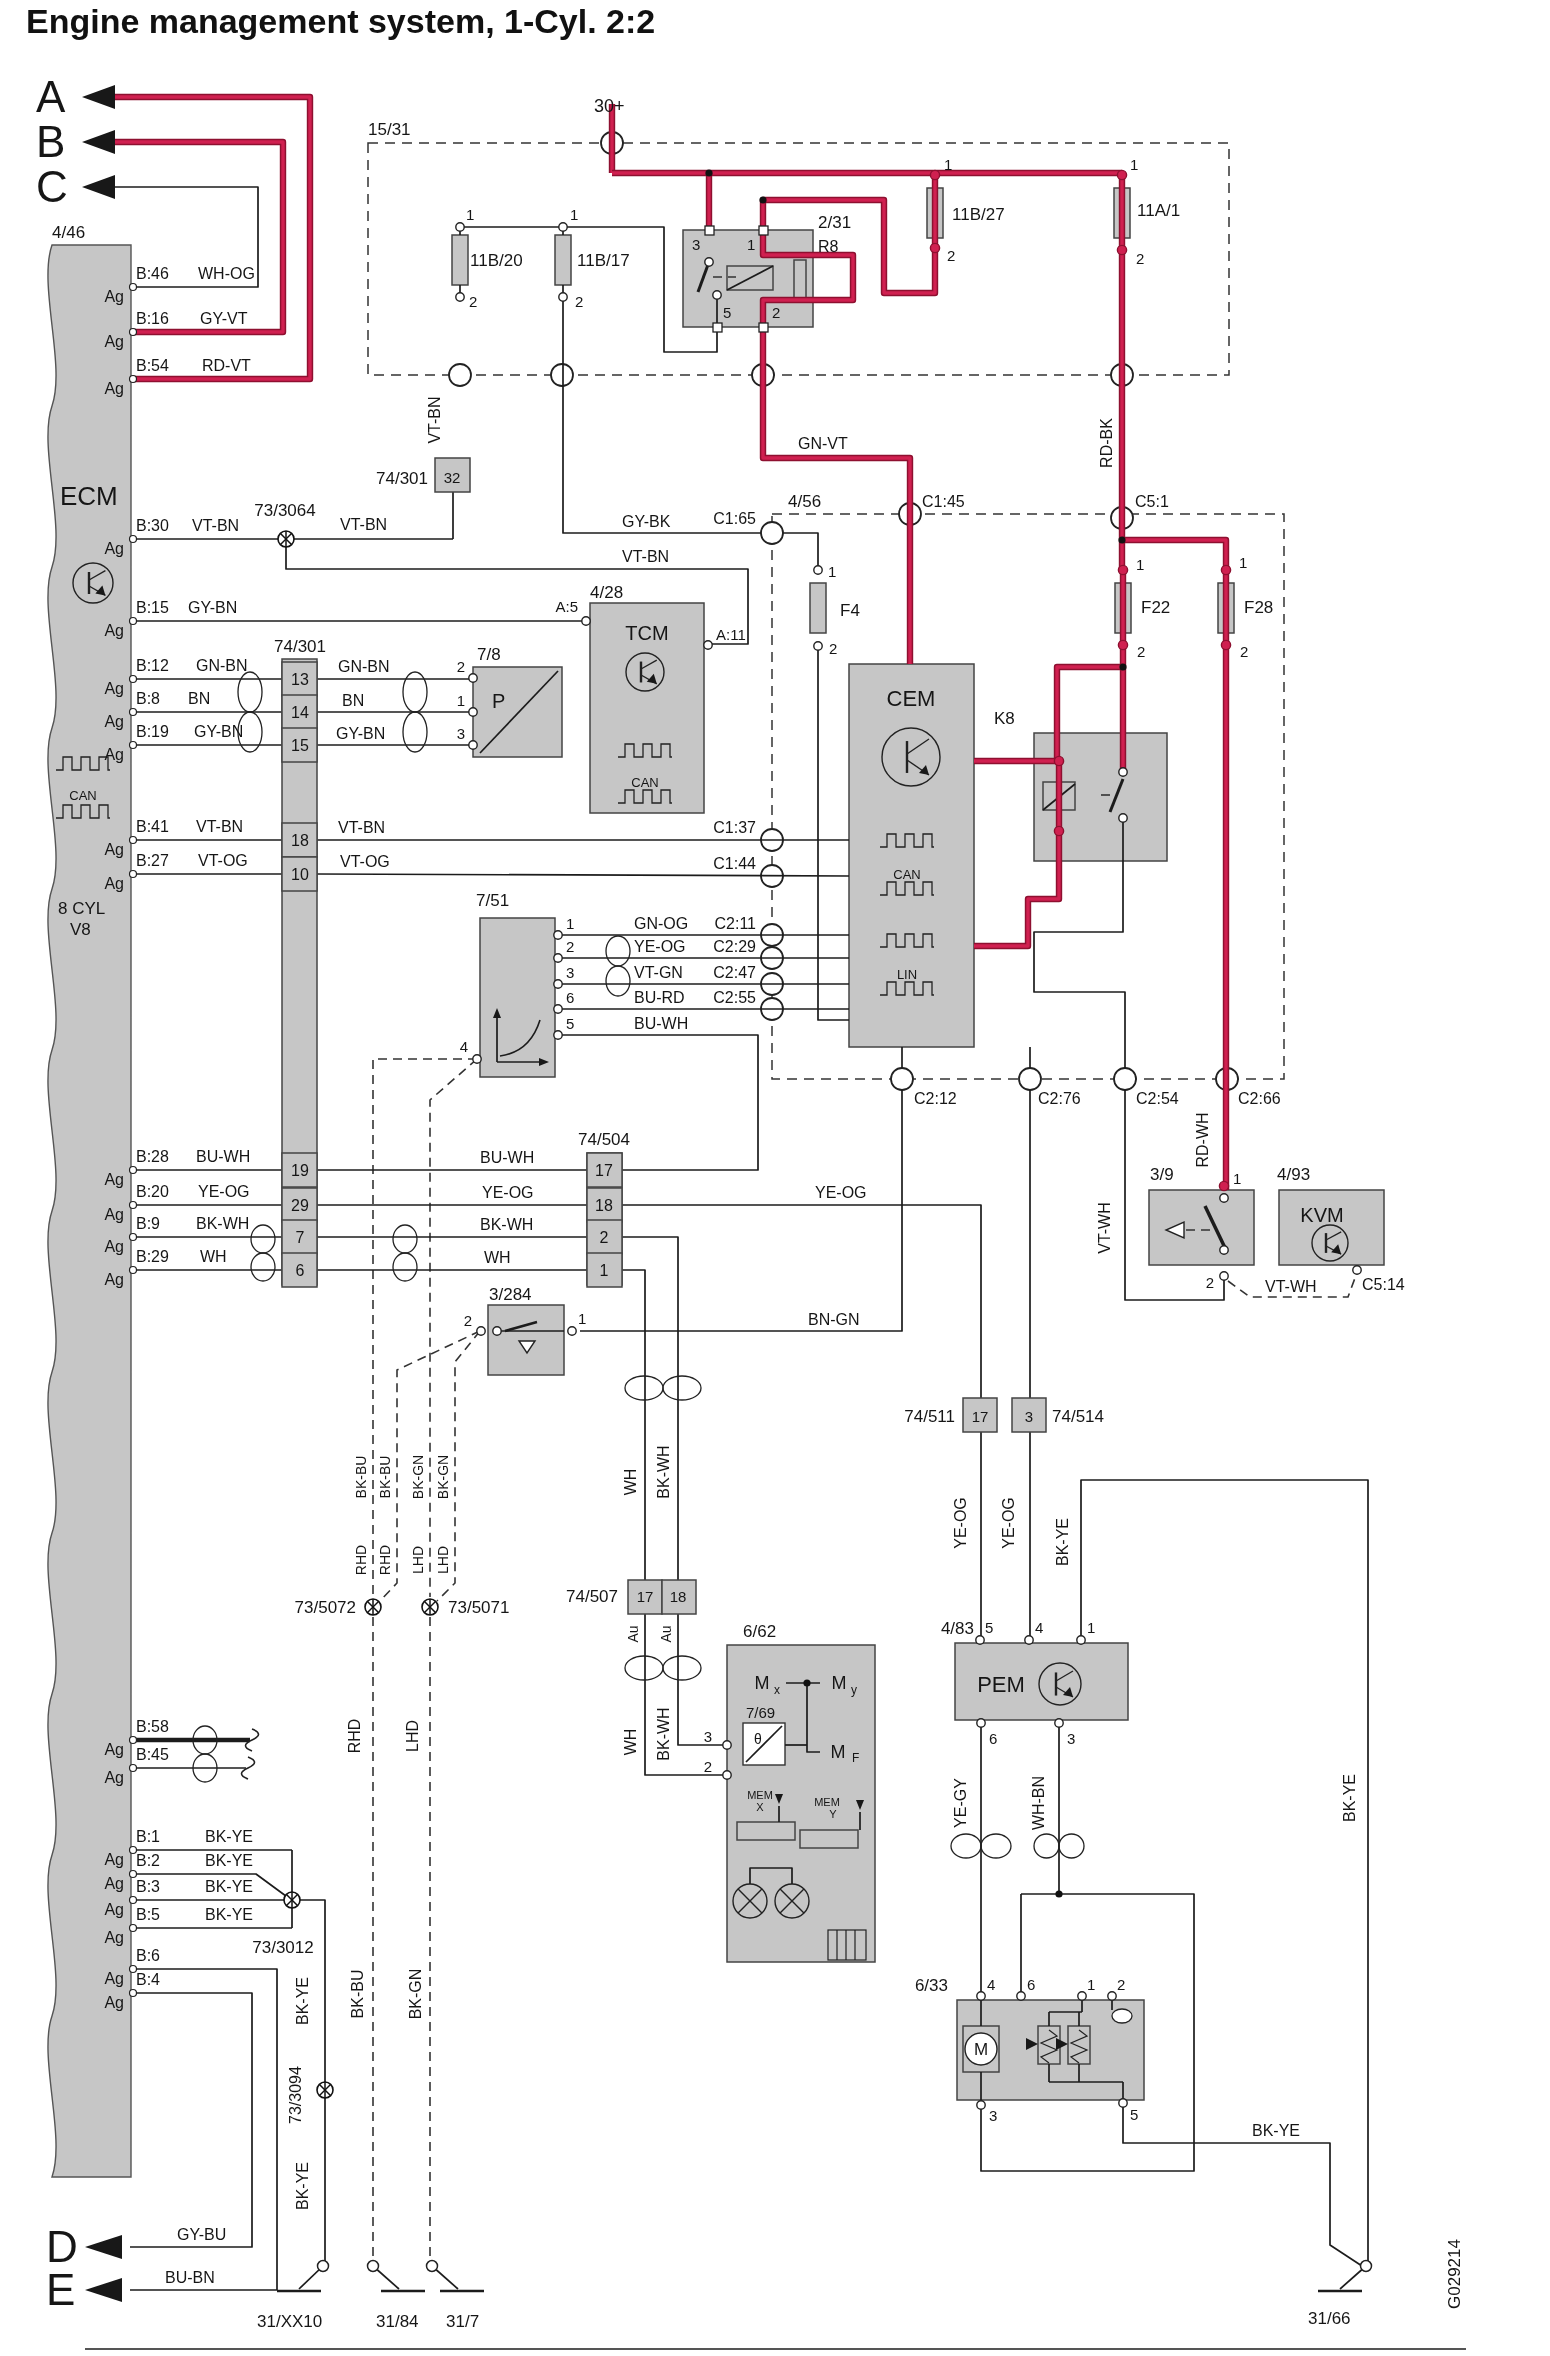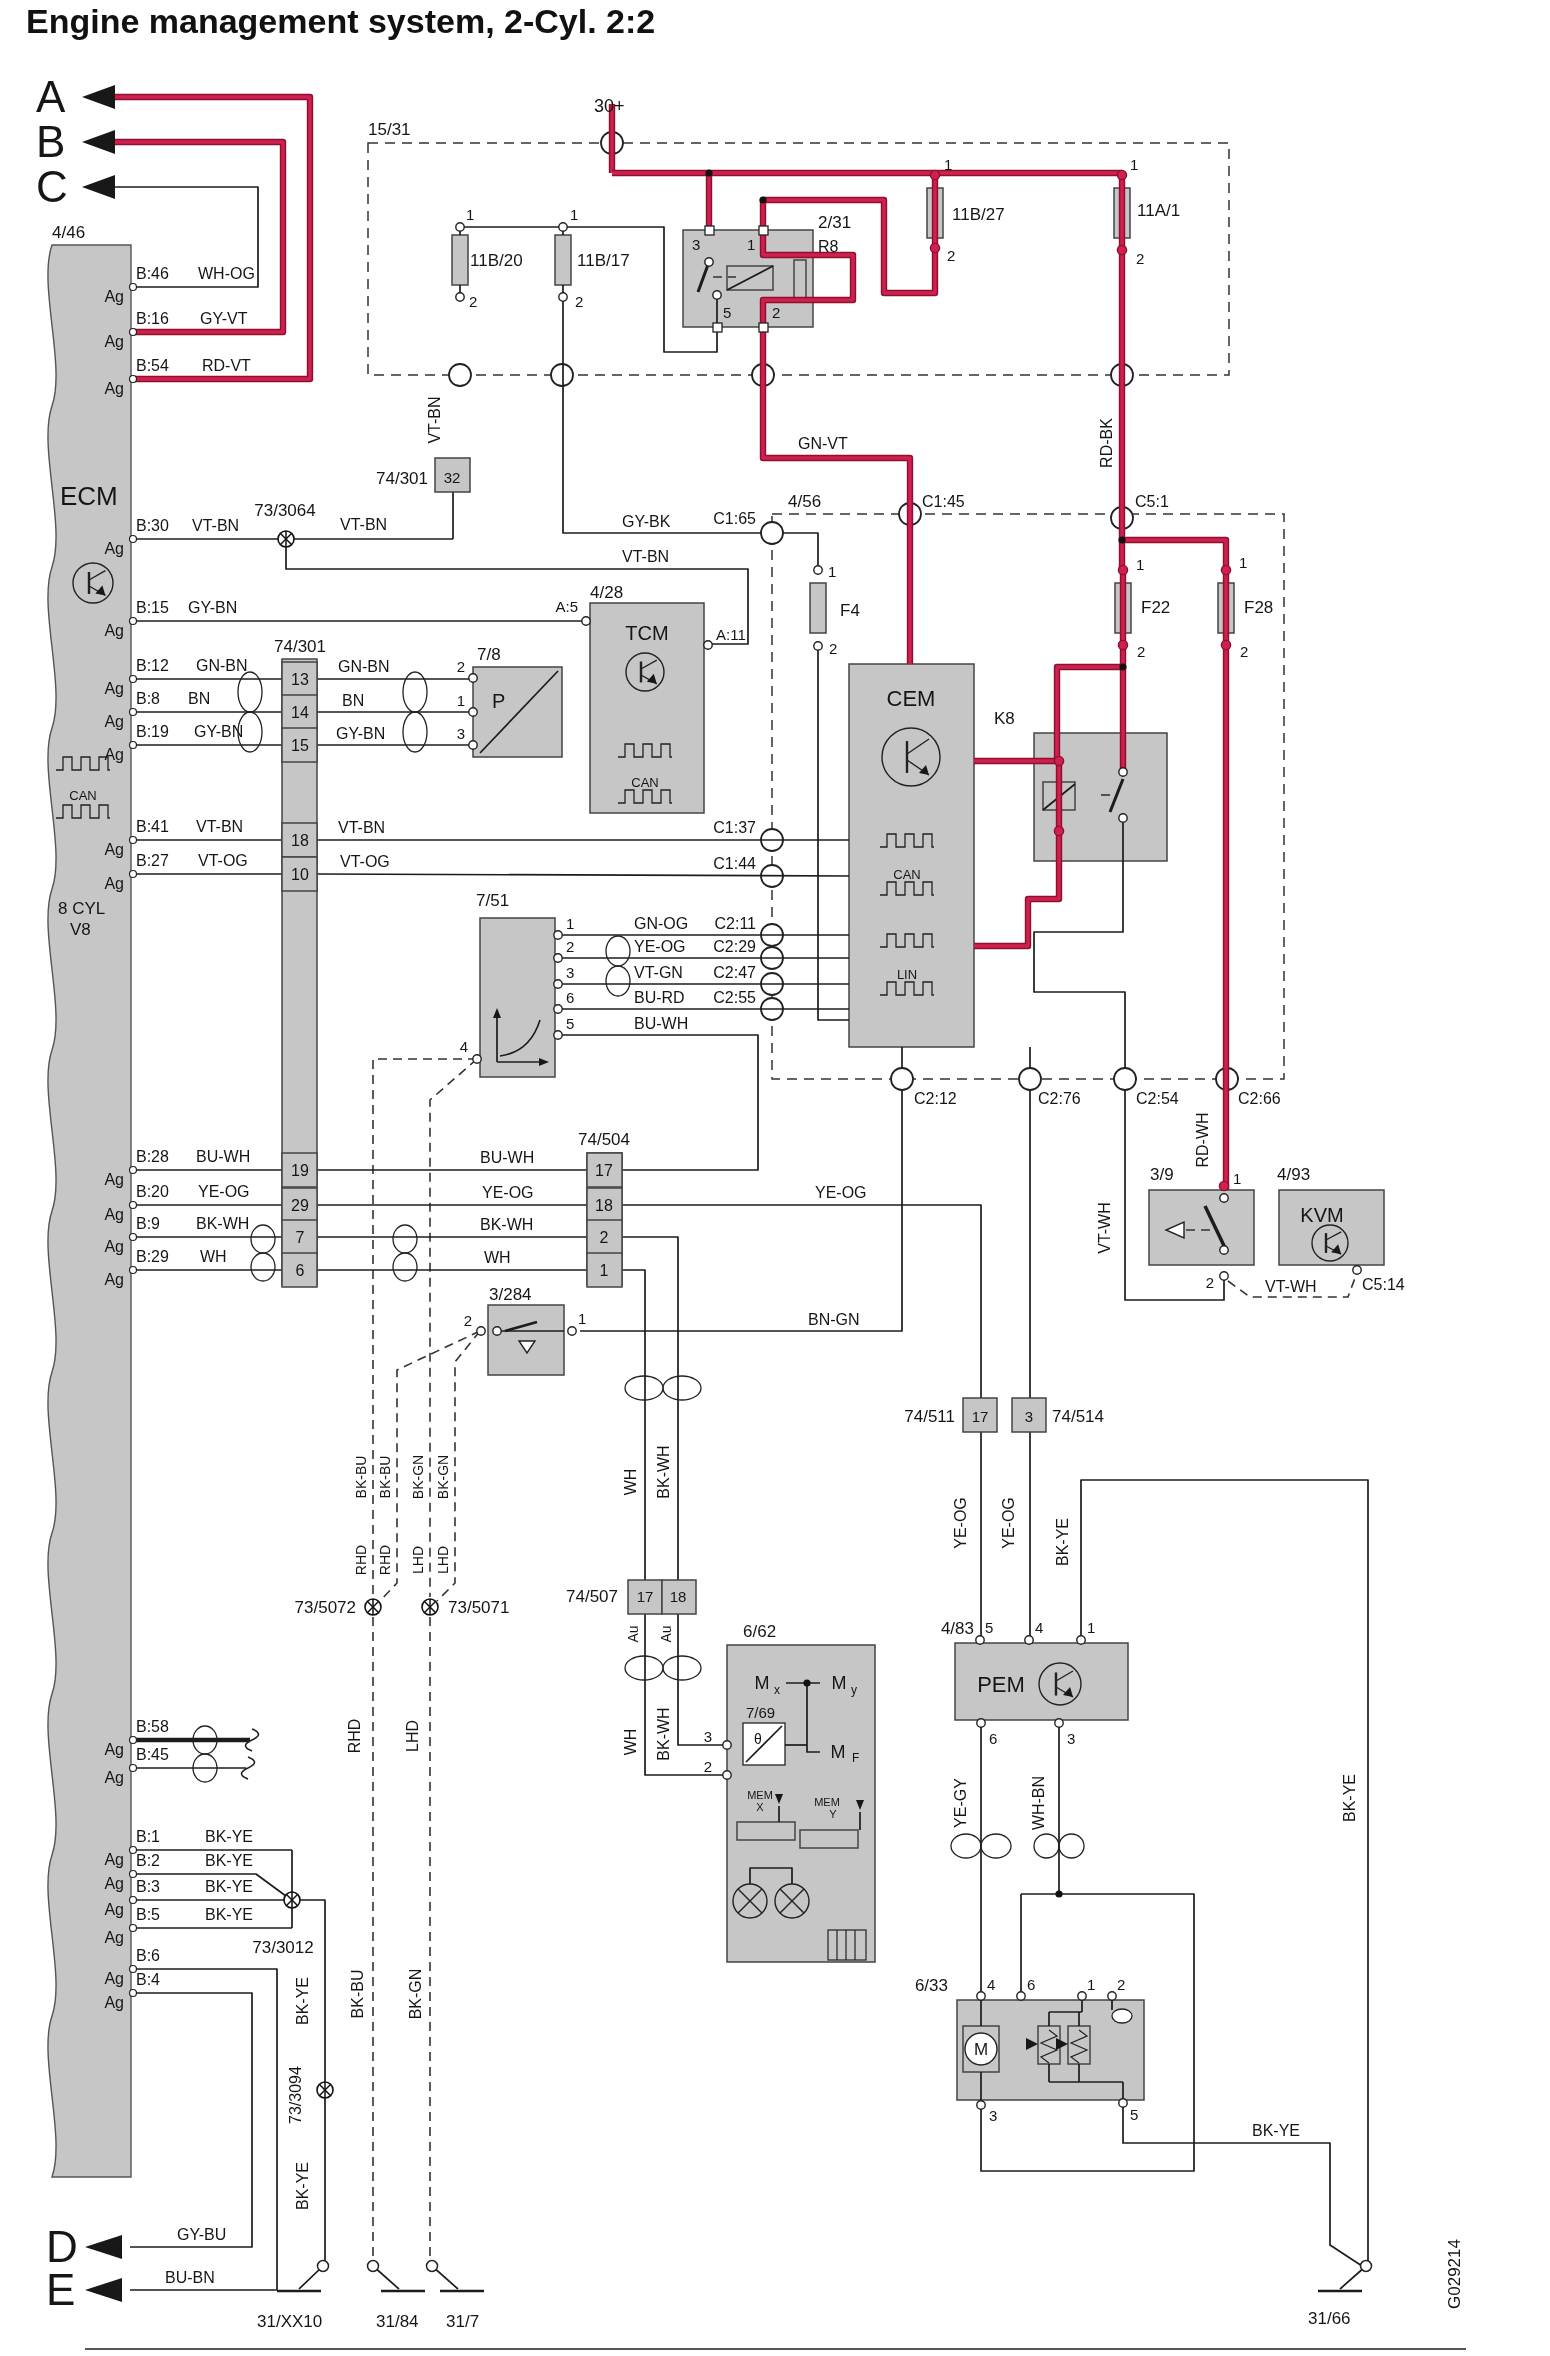--- a/index.html
+++ b/index.html
@@ -4,21 +4,21 @@
 <style>
   html,body{margin:0;padding:0;background:#fff;font-family:"Liberation Sans","DejaVu Sans",sans-serif;}
   #page{position:relative;width:1550px;height:2356px;background:#fff;overflow:hidden;}
   h1#title{position:absolute;left:26px;top:2px;font-size:34px;font-weight:bold;color:#111;margin:0;letter-spacing:0px;z-index:5;}
   svg{position:absolute;left:0;top:0;}
   svg text{font-family:"Liberation Sans","DejaVu Sans",sans-serif;fill:#161616;}
 </style>
 </head>
 <body>
 <div id="page">
-  <h1 id="title">Engine management system, 2-Cyl. 2:2</h1>
+  <h1 id="title">Engine management system, 1-Cyl. 2:2</h1>
   <svg id="cv" viewBox="0 0 1550 2356" width="1550" height="2356">
       <g>
         <path d="M131,245 L52,245 c-14,40.25 14,120.75 0,161 c-14,40.25 14,120.75 0,161 c-14,40.25 14,120.75 0,161 c-14,40.25 14,120.75 0,161 c-14,40.25 14,120.75 0,161 c-14,40.25 14,120.75 0,161 c-14,40.25 14,120.75 0,161 c-14,40.25 14,120.75 0,161 c-14,40.25 14,120.75 0,161 c-14,40.25 14,120.75 0,161 c-14,40.25 14,120.75 0,161 c-14,40.25 14,120.75 0,161 L131,2177 Z" fill="#c6c6c6" stroke="#555" stroke-width="1.4"></path>
         <rect x="683" y="230" width="130" height="97" fill="#c6c6c6" stroke="#444" stroke-width="1.5"></rect>
         <rect x="590" y="603" width="114" height="210" fill="#c6c6c6" stroke="#444" stroke-width="1.5"></rect>
         <rect x="849" y="664" width="125" height="383" fill="#c6c6c6" stroke="#444" stroke-width="1.5"></rect>
         <rect x="1034" y="733" width="133" height="128" fill="#c6c6c6" stroke="#444" stroke-width="1.5"></rect>
         <rect x="473" y="667" width="89" height="90" fill="#c6c6c6" stroke="#444" stroke-width="1.5"></rect>
         <rect x="480" y="918" width="75" height="159" fill="#c6c6c6" stroke="#444" stroke-width="1.5"></rect>
         <rect x="488" y="1305" width="76" height="70" fill="#c6c6c6" stroke="#444" stroke-width="1.5"></rect>

